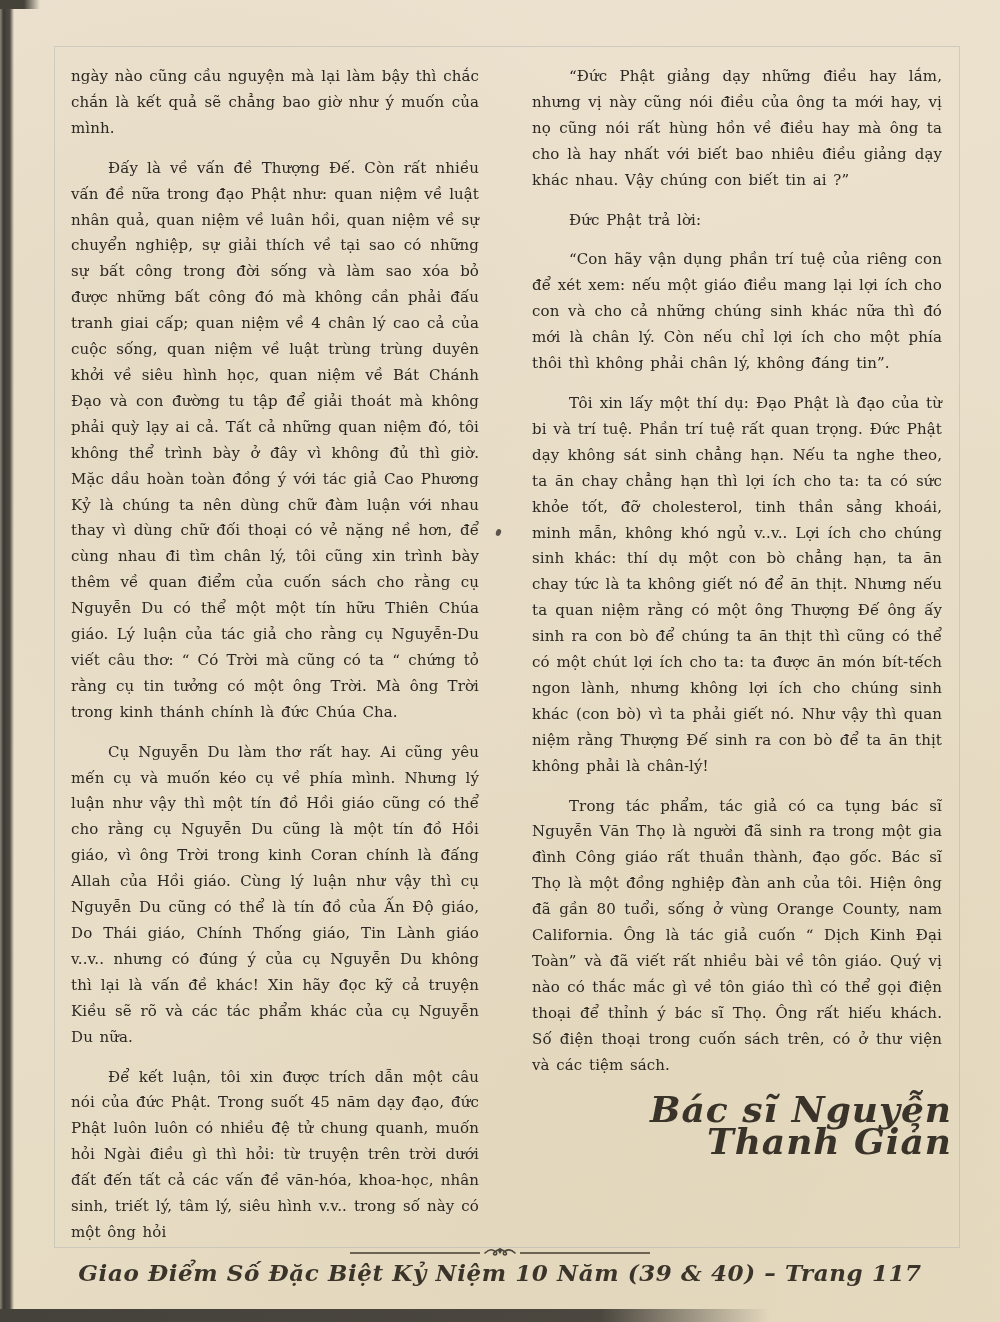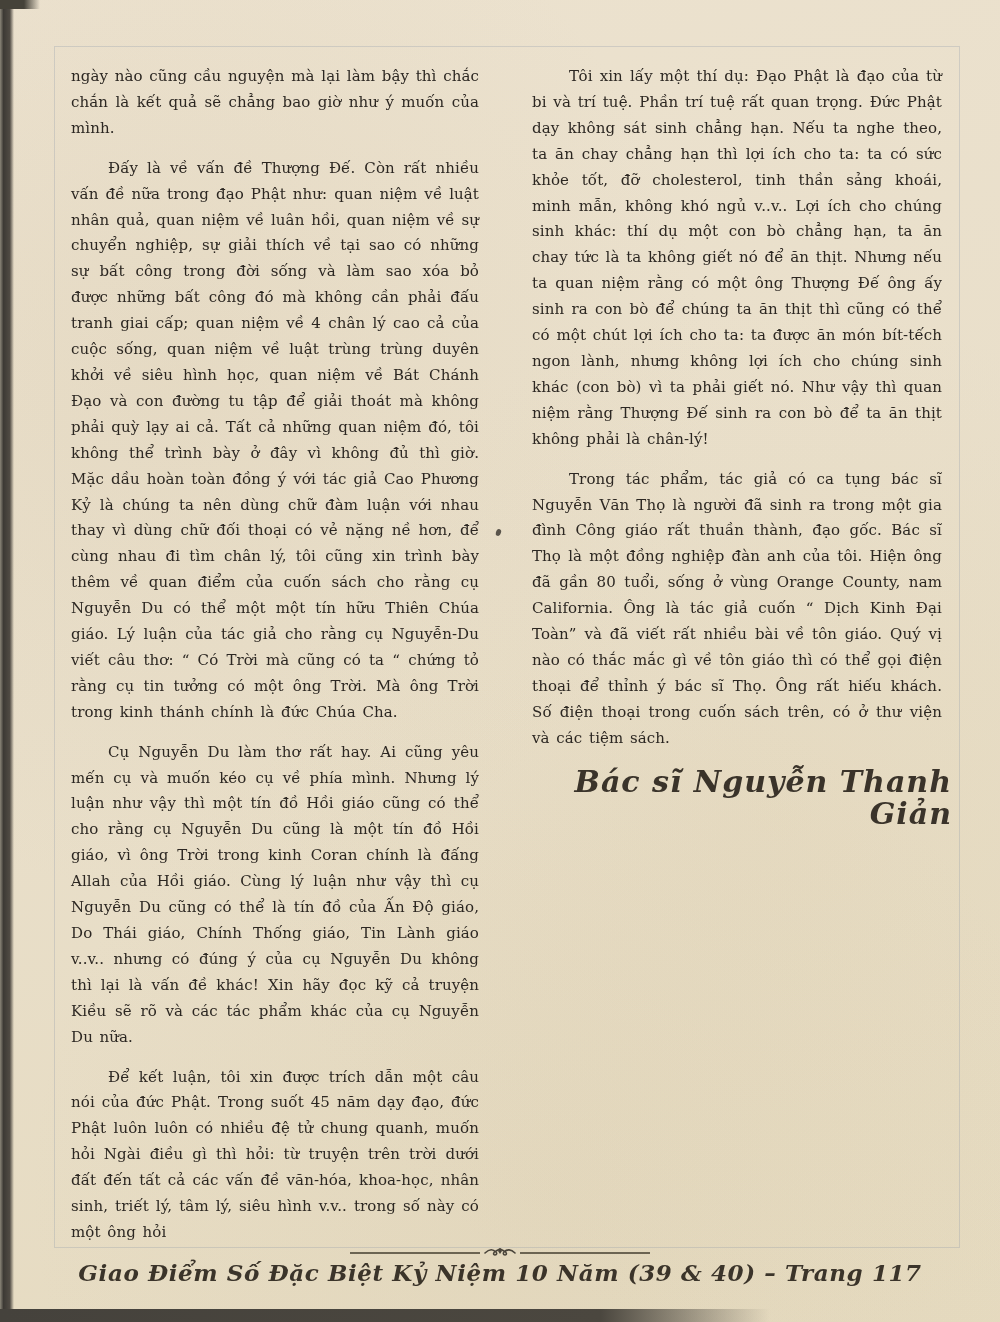--- a/index.html
+++ b/index.html
@@ -48,21 +48,21 @@
     text-align:justify;
     letter-spacing:0.1px;
     word-spacing:0.12em;
     color:#2c2722;
   }
   .para.indent{text-indent:37px;}
   .signature{
     margin-top:10px;padding-right:4px;
     text-align:right;
     font-style:italic;font-weight:bold;
-    font-size:30px;line-height:32px;
+    font-size:36px;line-height:32px;
     color:#3a332a;
     letter-spacing:1px;
   }
   .footer{
     position:absolute;left:0;top:1247px;width:1000px;text-align:center;
   }
   .footer-rule{
     display:flex;align-items:center;justify-content:center;
     width:300px;margin:0 auto;height:12px;
   }
@@ -95,20 +95,23 @@
 
   <div class="content">
     <div class="col left" id="col-left">
         <p class="para">ngày nào cũng cầu nguyện mà lại làm bậy thì chắc chắn là kết quả sẽ chẳng bao giờ như ý muốn của mình.</p>
         <p class="para indent">Đấy là về vấn đề Thượng Đế. Còn rất nhiều vấn đề nữa trong đạo Phật như: quan niệm về luật nhân quả, quan niệm về luân hồi, quan niệm về sự chuyển nghiệp, sự giải thích về tại sao có những sự bất công trong đời sống và làm sao xóa bỏ được những bất công đó mà không cần phải đấu tranh giai cấp; quan niệm về 4 chân lý cao cả của cuộc sống, quan niệm về luật trùng trùng duyên khởi về siêu hình học, quan niệm về Bát Chánh Đạo và con đường tu tập để giải thoát mà không phải quỳ lạy ai cả. Tất cả những quan niệm đó, tôi không thể trình bày ở đây vì không đủ thì giờ. Mặc dầu hoàn toàn đồng ý với tác giả Cao Phương Kỷ là chúng ta nên dùng chữ đàm luận với nhau thay vì dùng chữ đối thoại có vẻ nặng nề hơn, để cùng nhau đi tìm chân lý, tôi cũng xin trình bày thêm về quan điểm của cuốn sách cho rằng cụ Nguyễn Du có thể một một tín hữu Thiên Chúa giáo. Lý luận của tác giả cho rằng cụ Nguyễn-Du viết câu thơ: “ Có Trời mà cũng có ta “ chứng tỏ rằng cụ tin tưởng có một ông Trời. Mà ông Trời trong kinh thánh chính là đức Chúa Cha.</p>
         <p class="para indent">Cụ Nguyễn Du làm thơ rất hay. Ai cũng yêu mến cụ và muốn kéo cụ về phía mình. Nhưng lý luận như vậy thì một tín đồ Hồi giáo cũng có thể cho rằng cụ Nguyễn Du cũng là một tín đồ Hồi giáo, vì ông Trời trong kinh Coran chính là đấng Allah của Hồi giáo. Cùng lý luận như vậy thì cụ Nguyễn Du cũng có thể là tín đồ của Ấn Độ giáo, Do Thái giáo, Chính Thống giáo, Tin Lành giáo v..v.. nhưng có đúng ý của cụ Nguyễn Du không thì lại là vấn đề khác! Xin hãy đọc kỹ cả truyện Kiều sẽ rõ và các tác phẩm khác của cụ Nguyễn Du nữa.</p>
         <p class="para indent">Để kết luận, tôi xin được trích dẫn một câu nói của đức Phật. Trong suốt 45 năm dạy đạo, đức Phật luôn luôn có nhiều đệ tử chung quanh, muốn hỏi Ngài điều gì thì hỏi: từ truyện trên trời dưới đất đến tất cả các vấn đề văn-hóa, khoa-học, nhân sinh, triết lý, tâm lý, siêu hình v.v.. trong số này có một ông hỏi</p>
       </div>
     <div class="col right">
       <div id="col-right-paras">
+          <p class="para indent">“Đức Phật giảng dạy những điều hay lắm, nhưng vị này cũng nói điều của ông ta mới hay, vị nọ cũng nói rất hùng hồn về điều hay mà ông ta cho là hay nhất với biết bao nhiêu điều giảng dạy khác nhau. Vậy chúng con biết tin ai ?”</p>
+          <p class="para indent">Đức Phật trả lời:</p>
+          <p class="para indent">“Con hãy vận dụng phần trí tuệ của riêng con để xét xem: nếu một giáo điều mang lại lợi ích cho con và cho cả những chúng sinh khác nữa thì đó mới là chân lý. Còn nếu chỉ lợi ích cho một phía thôi thì không phải chân lý, không đáng tin”.</p>
           <p class="para indent">Tôi xin lấy một thí dụ: Đạo Phật là đạo của từ bi và trí tuệ. Phần trí tuệ rất quan trọng. Đức Phật dạy không sát sinh chẳng hạn. Nếu ta nghe theo, ta ăn chay chẳng hạn thì lợi ích cho ta: ta có sức khỏe tốt, đỡ cholesterol, tinh thần sảng khoái, minh mẫn, không khó ngủ v..v.. Lợi ích cho chúng sinh khác: thí dụ một con bò chẳng hạn, ta ăn chay tức là ta không giết nó để ăn thịt. Nhưng nếu ta quan niệm rằng có một ông Thượng Đế ông ấy sinh ra con bò để chúng ta ăn thịt thì cũng có thể có một chút lợi ích cho ta: ta được ăn món bít-tếch ngon lành, nhưng không lợi ích cho chúng sinh khác (con bò) vì ta phải giết nó. Như vậy thì quan niệm rằng Thượng Đế sinh ra con bò để ta ăn thịt không phải là chân-lý!</p>
           <p class="para indent">Trong tác phẩm, tác giả có ca tụng bác sĩ Nguyễn Văn Thọ là người đã sinh ra trong một gia đình Công giáo rất thuần thành, đạo gốc. Bác sĩ Thọ là một đồng nghiệp đàn anh của tôi. Hiện ông đã gần 80 tuổi, sống ở vùng Orange County, nam California. Ông là tác giả cuốn “ Dịch Kinh Đại Toàn” và đã viết rất nhiều bài về tôn giáo. Quý vị nào có thắc mắc gì về tôn giáo thì có thể gọi điện thoại để thỉnh ý bác sĩ Thọ. Ông rất hiếu khách. Số điện thoại trong cuốn sách trên, có ở thư viện và các tiệm sách.</p>
         </div>
       <div class="signature">Bác sĩ Nguyễn Thanh Giản</div>
     </div>
   </div>
 
   <div class="footer">
     <div class="footer-rule">
       <span class="line"></span>

